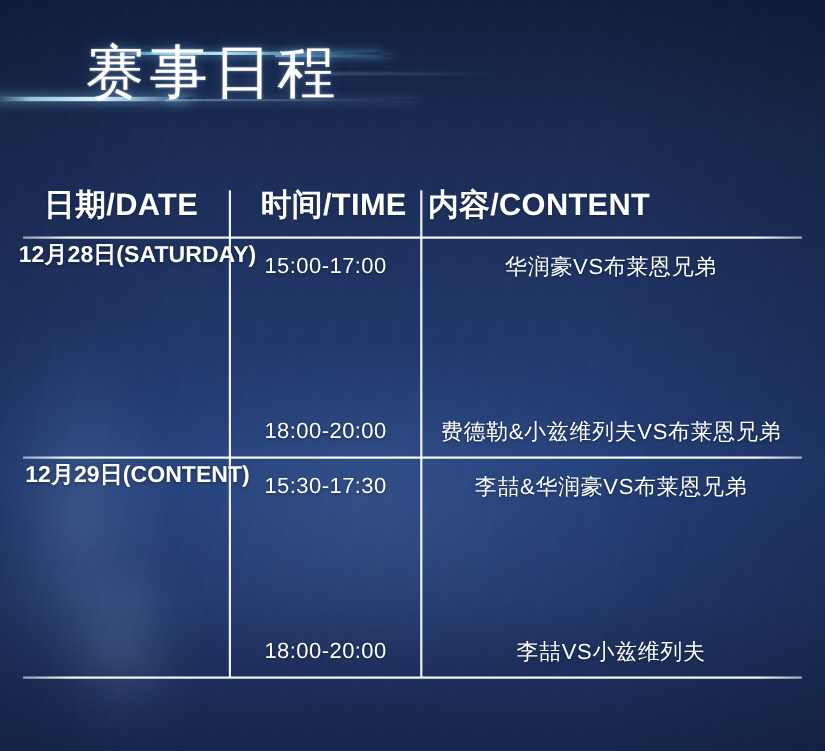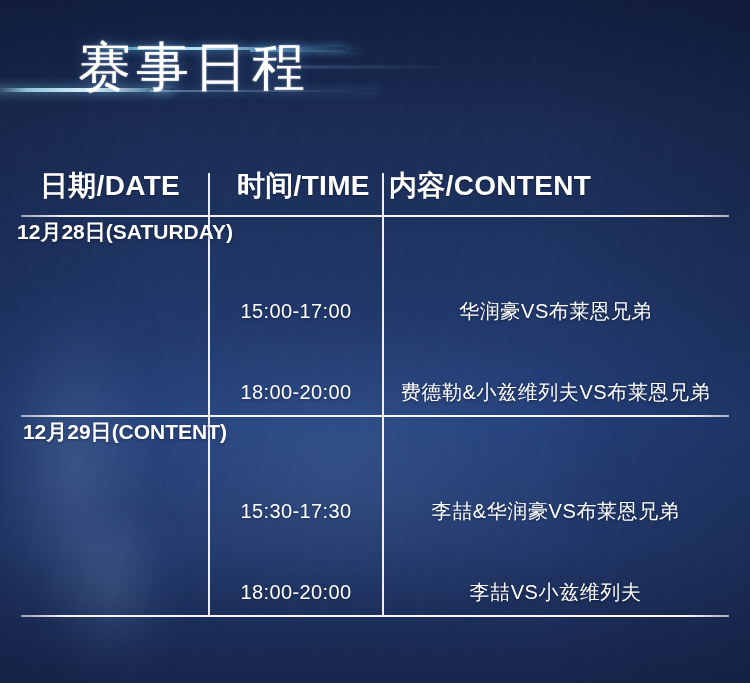--- a/index.html
+++ b/index.html
@@ -268,21 +268,21 @@
   }
 
   .slots {
     position: absolute;
     left: 189px;
     top: 0;
     width: 519px;
     height: 200px;
     display: flex;
     flex-direction: column;
-    justify-content: flex-end;
+    justify-content: space-between;
     gap: 31px;
   }
   .slot {
     display: flex;
     align-items: center;
     height: 50px;
   }
   .slot-time {
     width: 172px;
     text-align: center;

